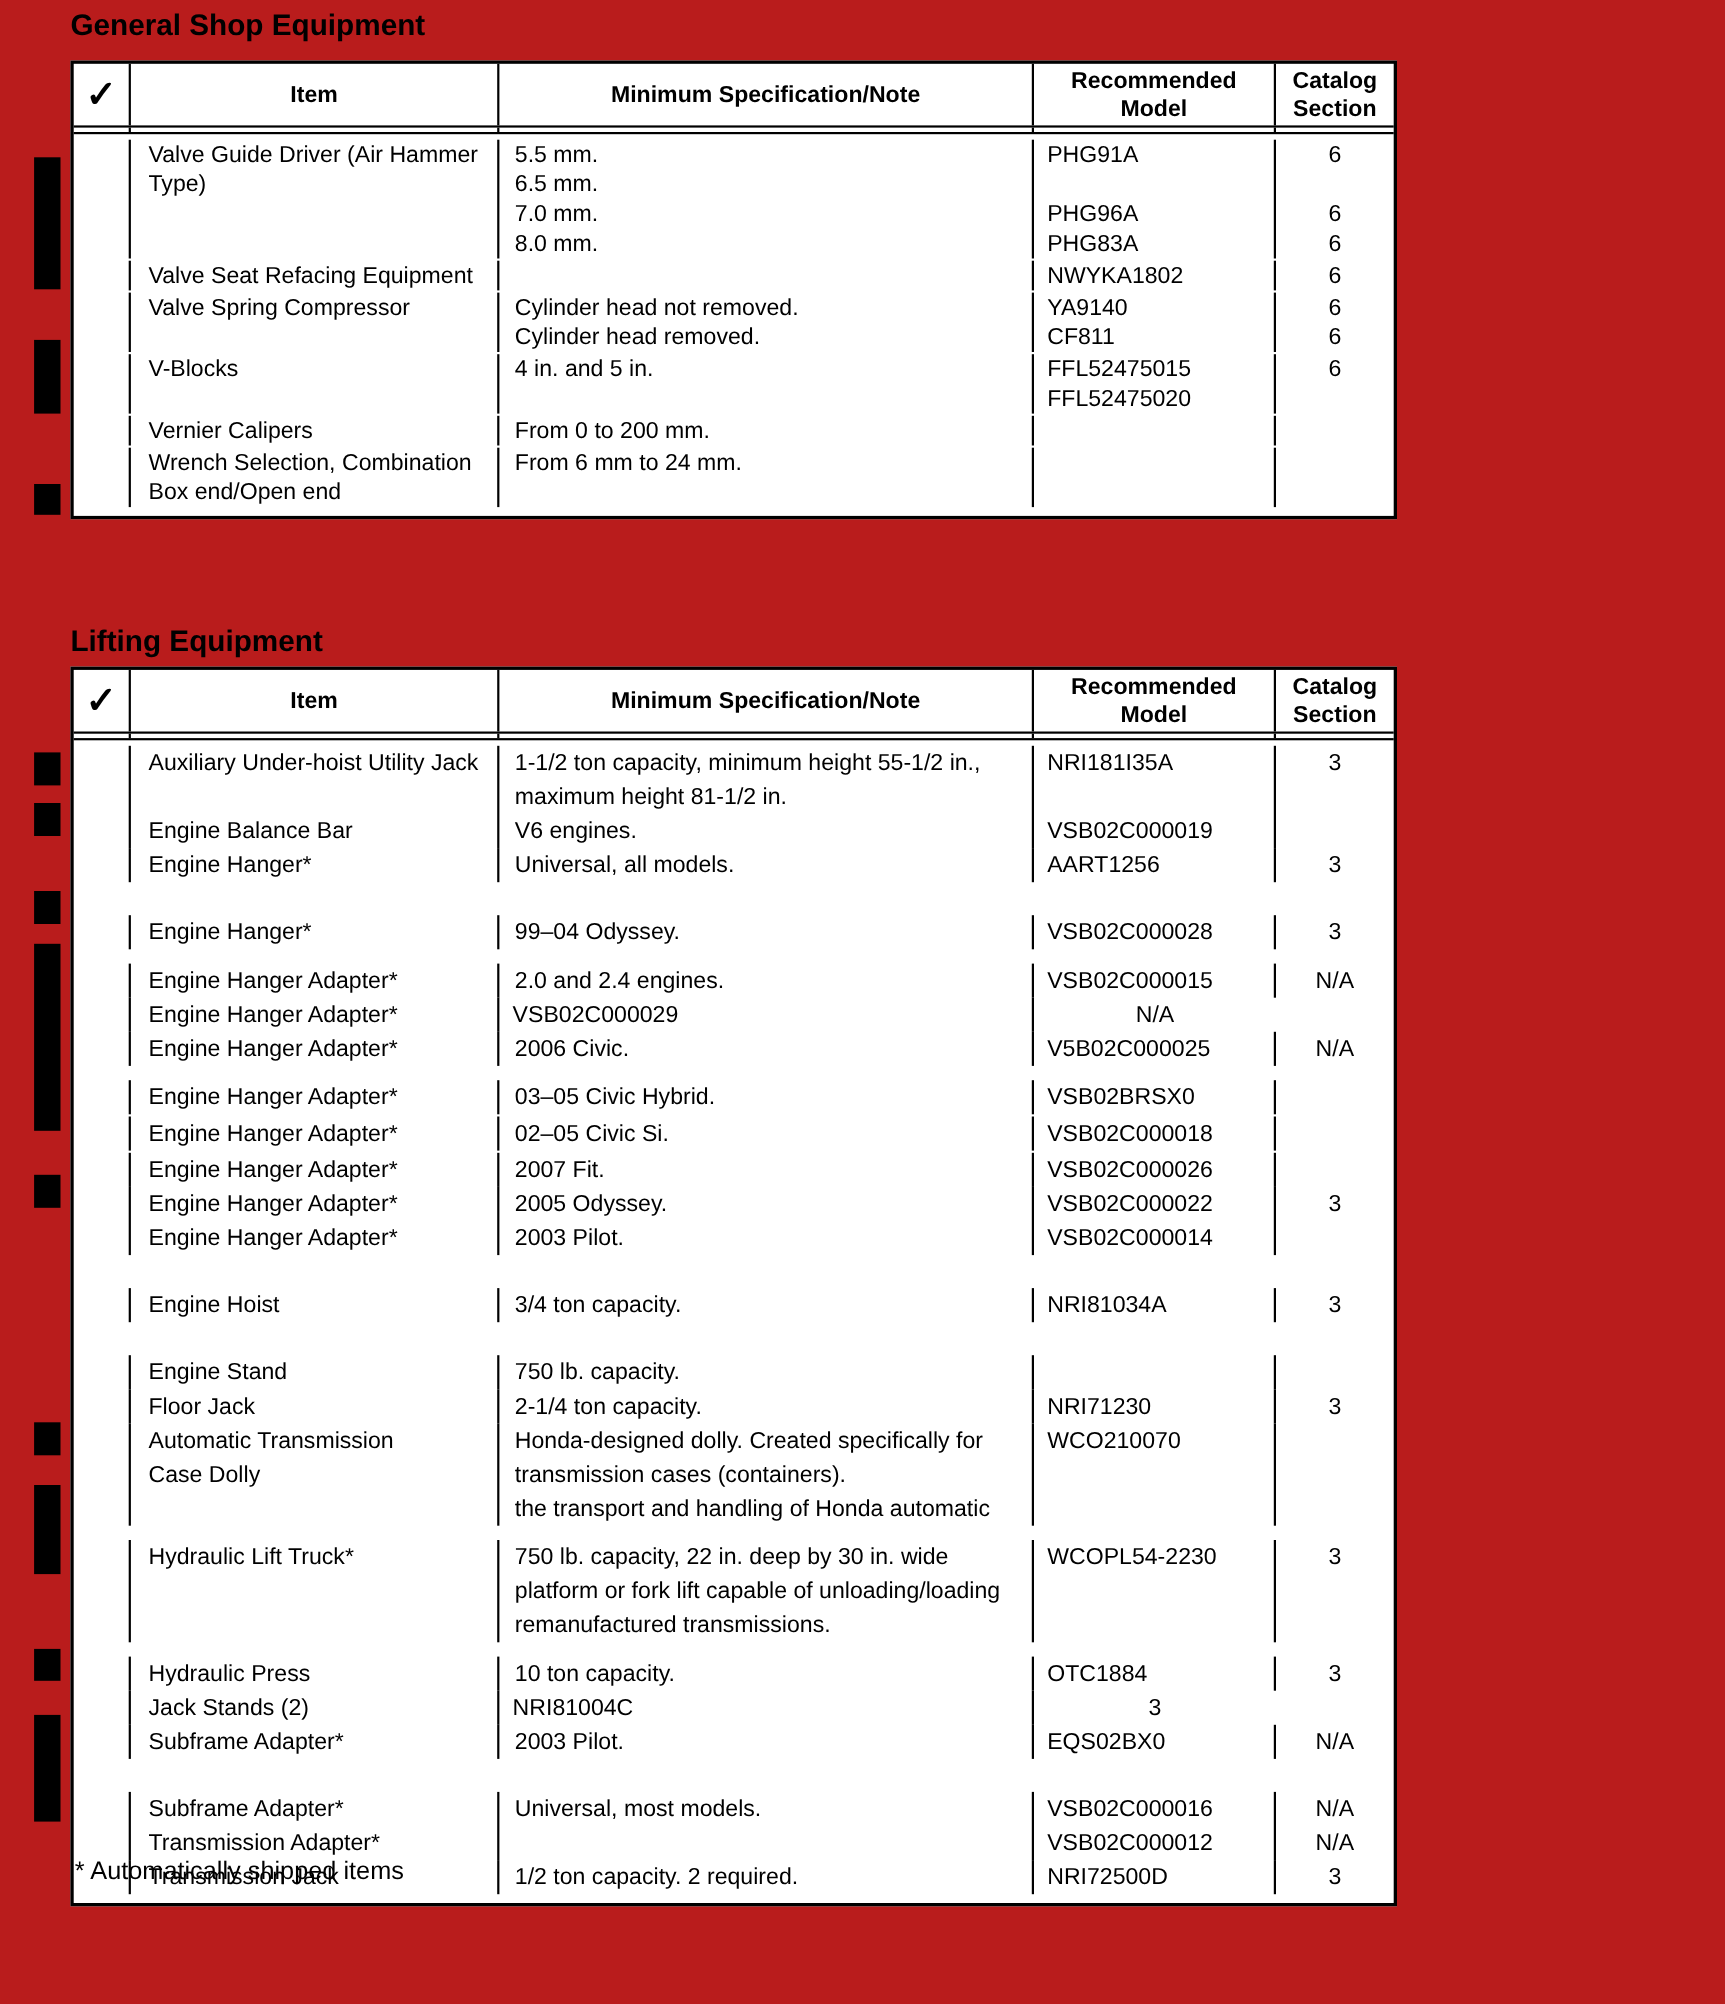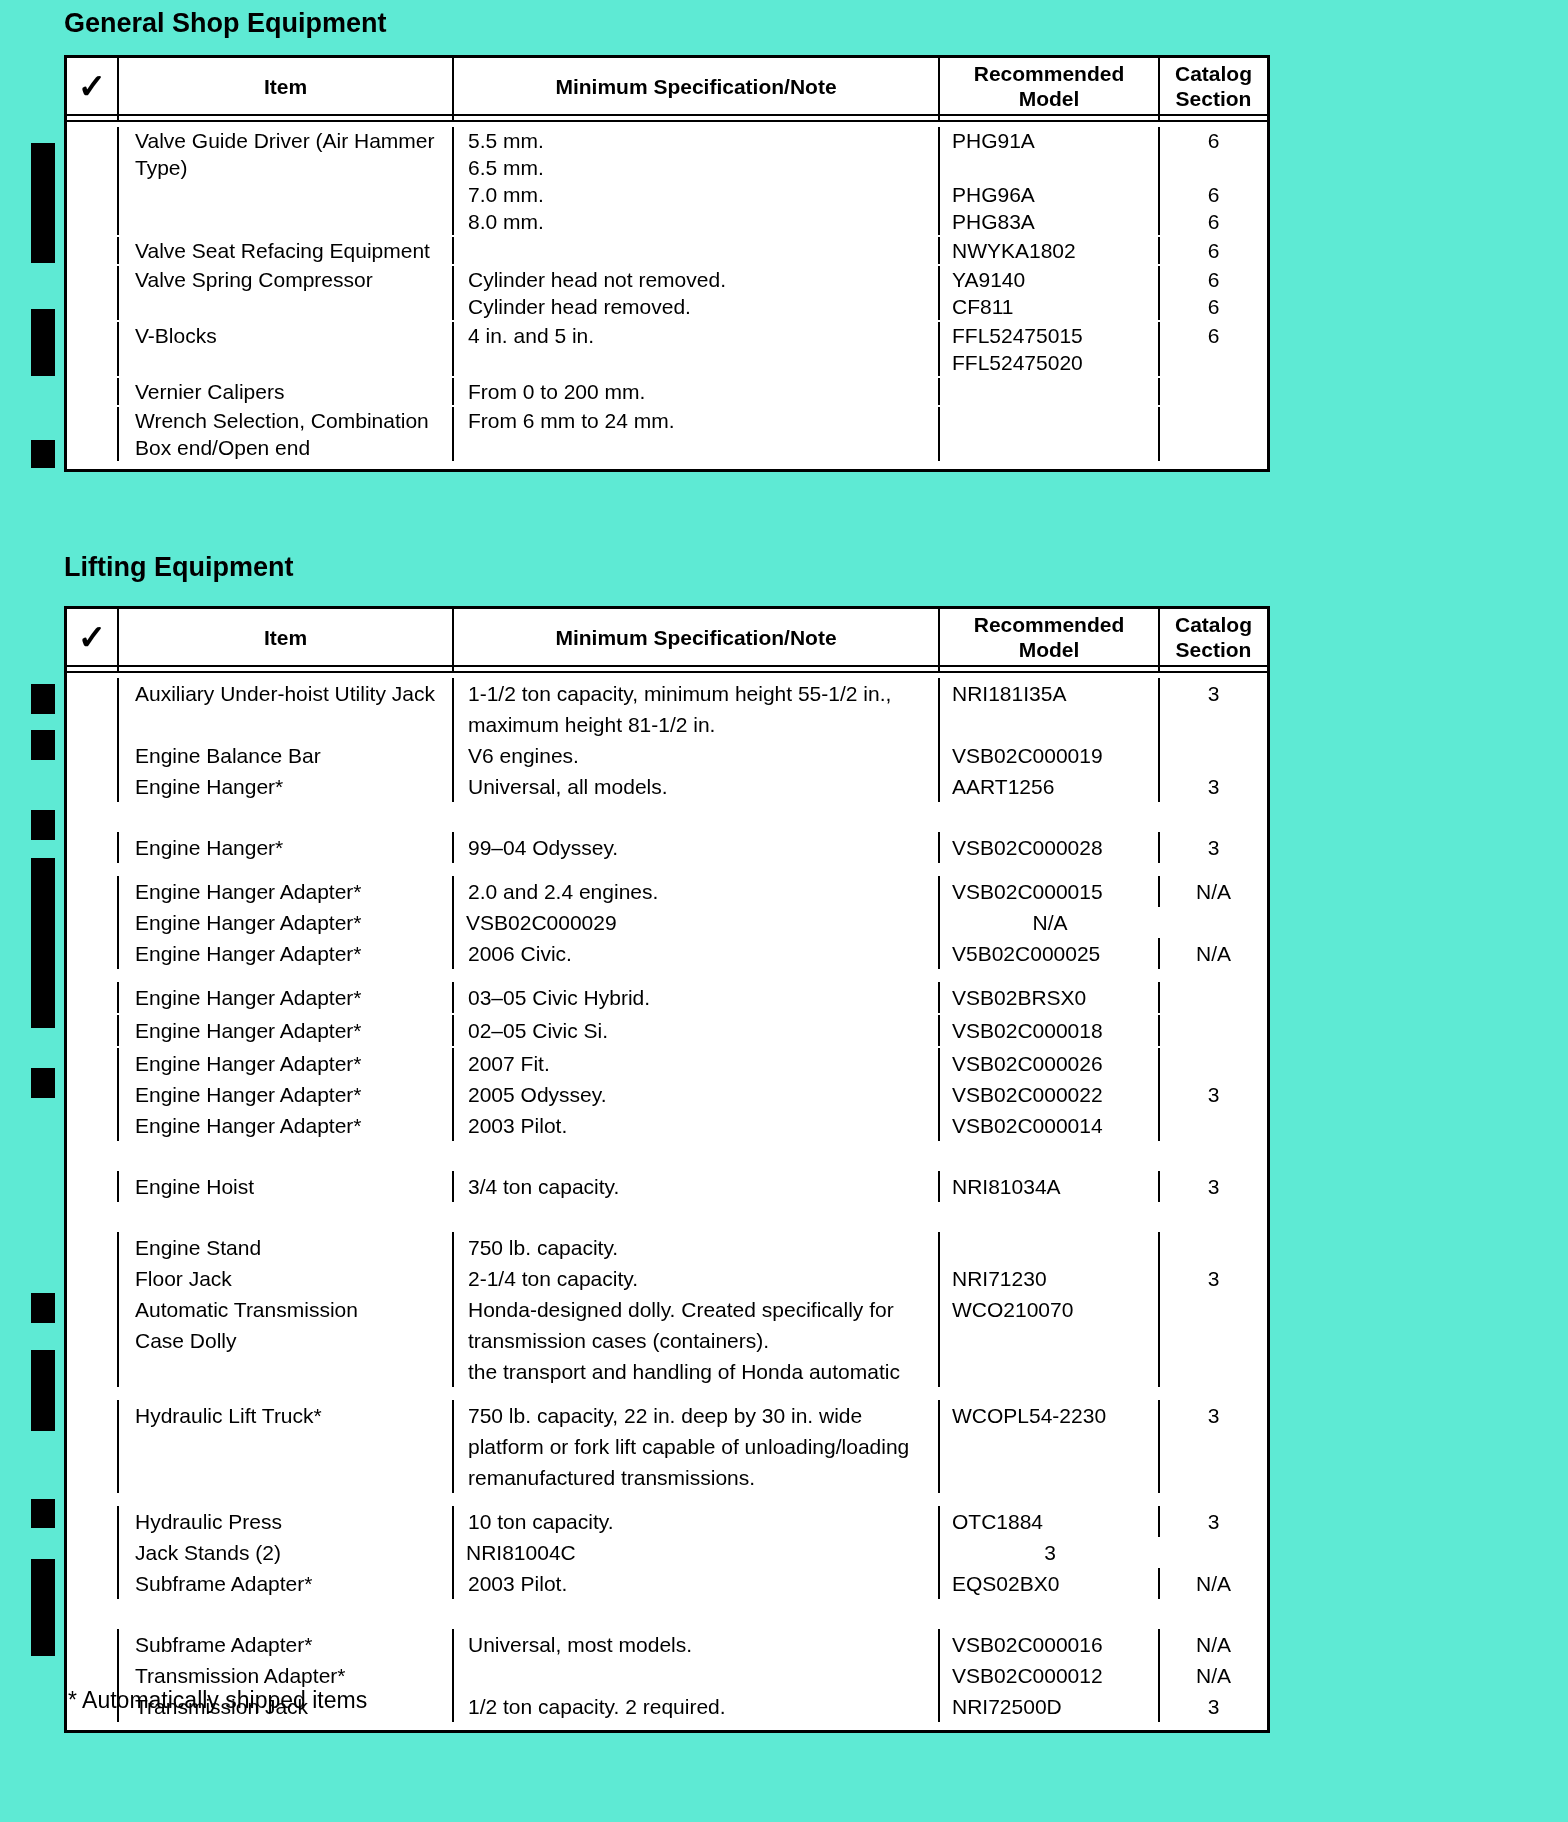--- a/index.html
+++ b/index.html
@@ -1,21 +1,21 @@
 <!DOCTYPE html>
 <html><head>
 <meta charset="utf-8">
 <style>
   html,body{margin:0;padding:0;background:#ffffff;}
   body{width:1568px;height:1822px;position:relative;font-family:"Liberation Sans",sans-serif;color:#000;}
-  .page{position:relative;width:1568px;height:1822px;overflow:hidden;background:#5eead4;}
+  .page{position:relative;width:1568px;height:1822px;overflow:hidden;background:#b91c1c;}
 
   .section-title{position:absolute;left:64px;font-size:27px;font-weight:bold;letter-spacing:0;margin:0;}
   #title-1{top:8px;}
-  #title-2{top:552px;}
+  #title-2{top:568px;}
 
   .tbl{position:absolute;left:64px;border:3px solid #000;background:#fff;padding-bottom:8px;}
   #tbl-1{top:55px;}
   #tbl-2{top:606px;}
 
   .trow,.tdiv{display:grid;grid-template-columns:52px 335px 486px 220px 107px;}
   .c{border-right:2px solid #000;min-height:1px;}
   .c:last-child{border-right:none;}
 
   .thead .c{display:flex;align-items:center;justify-content:center;height:56px;

